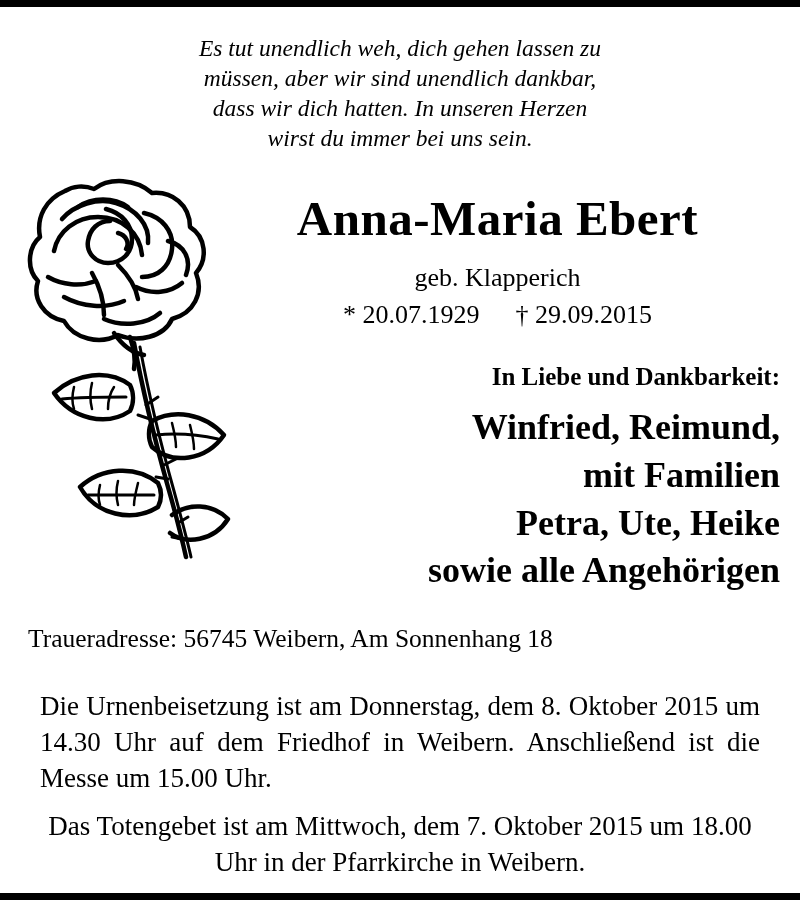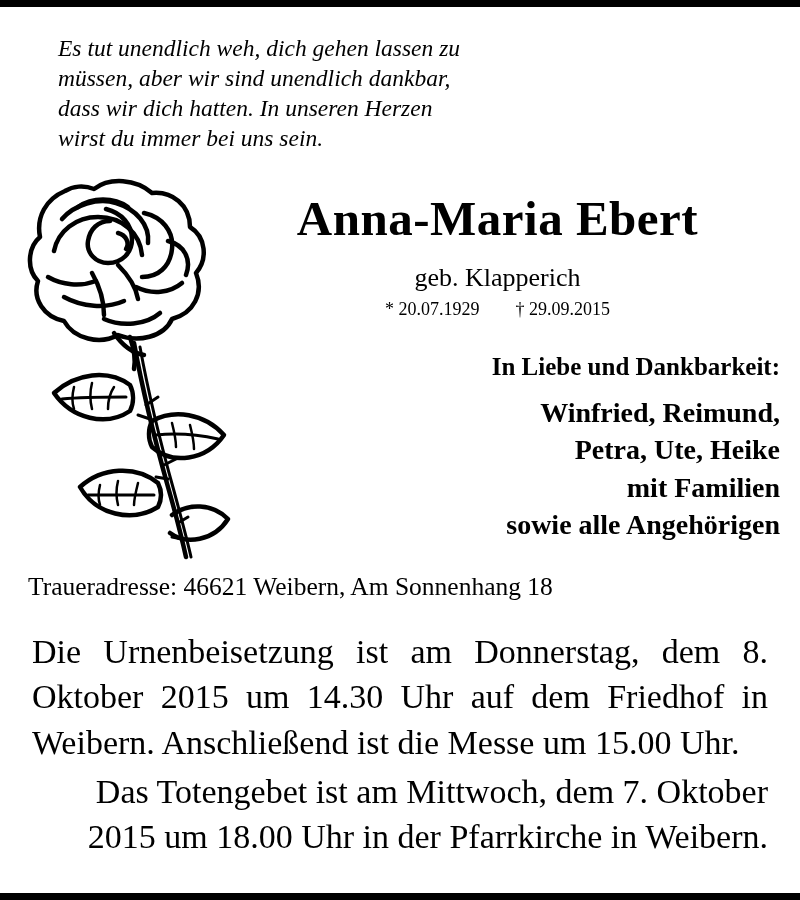--- a/index.html
+++ b/index.html
@@ -21,20 +21,21 @@
     box-sizing: border-box;
     background: #ffffff;
     border-top: 7px solid #000000;
     border-bottom: 7px solid #000000;
     padding: 0;
   }
   
   .verse {
     margin: 0;
     padding: 26px 58px 0 58px;
+    text-align: center;
     font-style: italic;
     font-size: 23.5px;
     line-height: 1.28;
     font-family: "Liberation Serif", serif;
   }
   .verse span {
     display: block;
   }
   
   .rose {
@@ -57,21 +58,21 @@
     line-height: 1.08;
     margin: 16px;
     white-space: nowrap;
   }
   .maiden-name {
     font-size: 26px;
     margin-top: 4px;
     line-height: 1.2;
   }
   .dates {
-    font-size: 18px;
+    font-size: 26px;
     margin-top: 6px;
     line-height: 1.2;
     white-space: nowrap;
   }
   .dates .gap {
     display: inline-block;
     width: 36px;
   }
   
   .family-block {
@@ -81,46 +82,46 @@
   }
   .family-intro {
     font-size: 25px;
     line-height: 1.25;
   }
   .family-names {
     margin-top: 12px;
   }
   .family-names span {
     display: block;
-    font-size: 28px;
+    font-size: 36px;
     line-height: 1.33;
   }
   
   .address {
     padding: 28px 28px 0 28px;
     font-size: 25.5px;
     line-height: 1.25;
     text-align: left;
   }
   
   .details {
     padding: 22px 28px 0 28px;
   }
   .details p {
-    margin: 4px;
-    font-size: 34px;
+    margin: 12px;
+    font-size: 27px;
     line-height: 1.33;
     text-align: justify;
     text-justify: inter-word;
   }
   .details p.second {
     margin-top: 4px;
   }
   .details p:last-child {
-    text-align: right;
+    text-align: center;
   }
 </style>
 </head>
 <body>
 
 <div class="obituary">
 
   <div class="verse">
     <span>Es tut unendlich weh, dich gehen lassen zu</span>
     <span>müssen, aber wir sind unendlich dankbar,</span>
@@ -195,26 +196,26 @@
     <div class="maiden-name">geb. Klapperich</div>
     <div class="dates">
       <span>* 20.07.1929</span><span class="gap"></span><span>† 29.09.2015</span>
     </div>
   </div>
 
   <div class="family-block">
     <div class="family-intro">In Liebe und Dankbarkeit:</div>
     <div class="family-names">
       <span>Winfried, Reimund,</span>
+      <span>mit Familien</span>
       <span>Petra, Ute, Heike</span>
-      <span>mit Familien</span>
       <span>sowie alle Angehörigen</span>
     </div>
   </div>
 
-  <div class="address">Traueradresse: 46621 Weibern, Am Sonnenhang 18</div>
+  <div class="address">Traueradresse: 56745 Weibern, Am Sonnenhang 18</div>
 
   <div class="details">
     <p class="first">Die Urnenbeisetzung ist am Donnerstag, dem 8. Oktober 2015 um 14.30 Uhr auf dem Friedhof in Weibern. Anschließend ist die Messe um 15.00 Uhr.</p>
     <p class="second">Das Totengebet ist am Mittwoch, dem 7. Oktober 2015 um 18.00 Uhr in der Pfarrkirche in Weibern.</p>
   </div>
 
 </div>
 
 </body></html>

